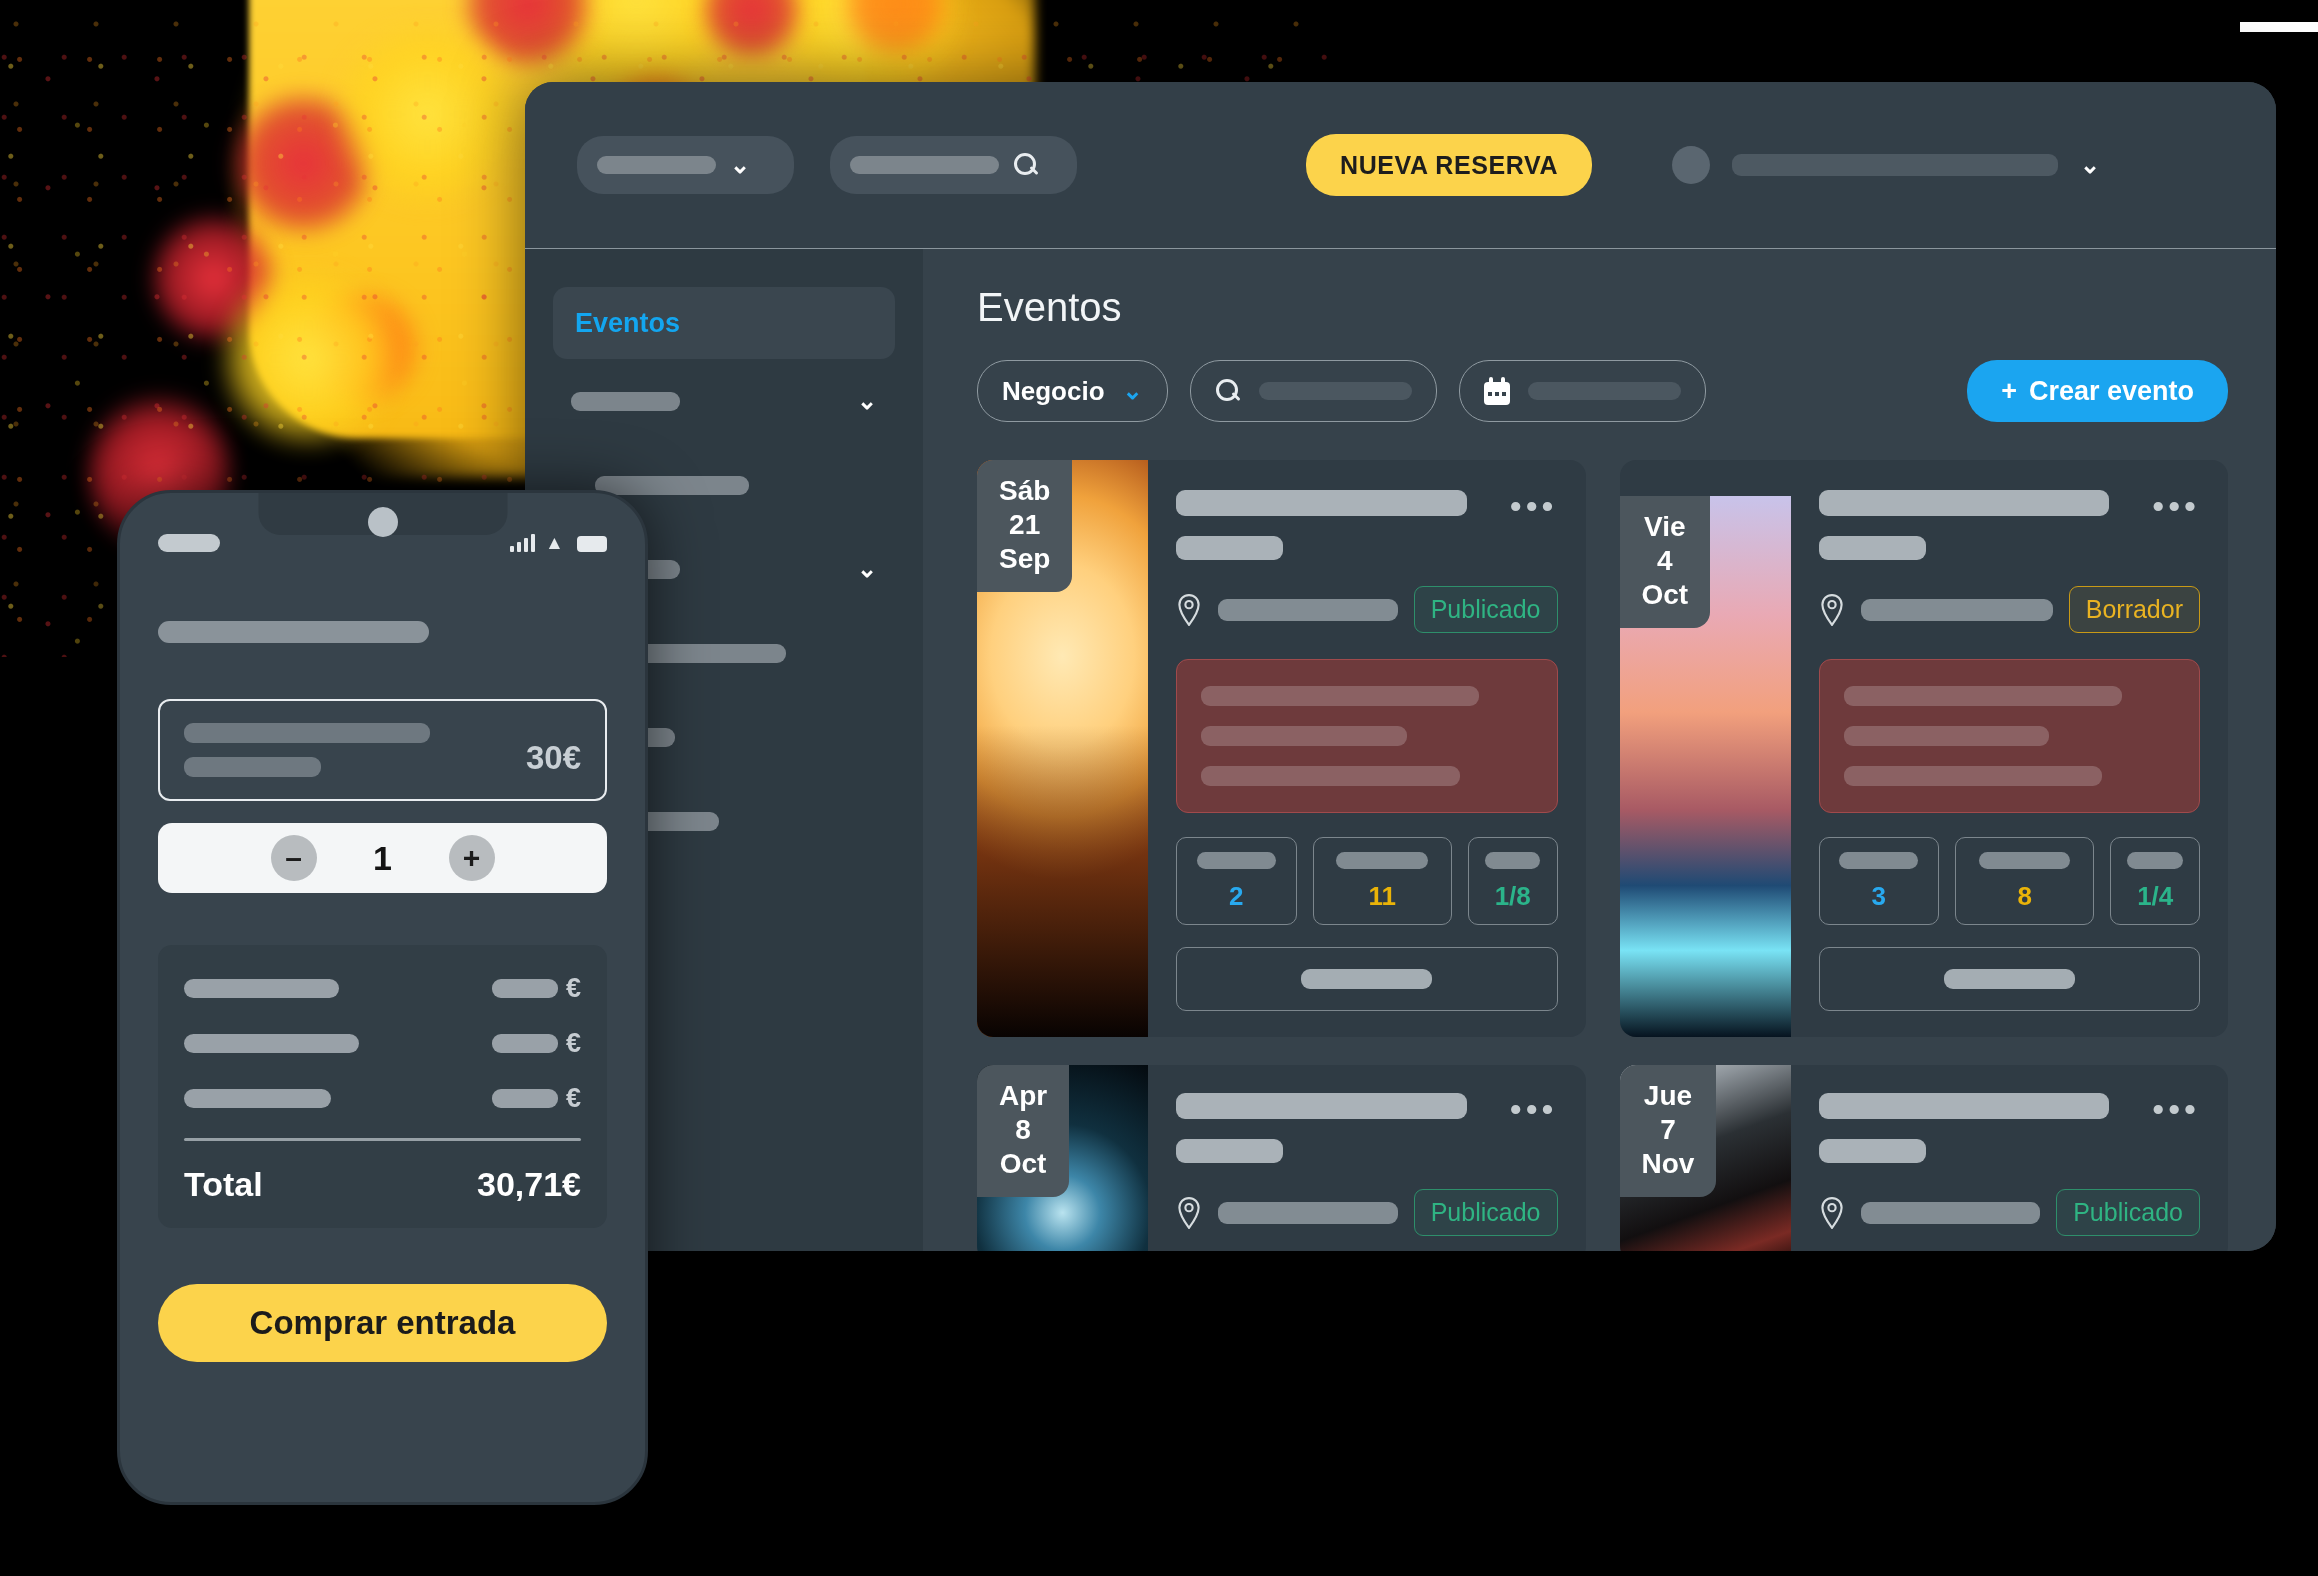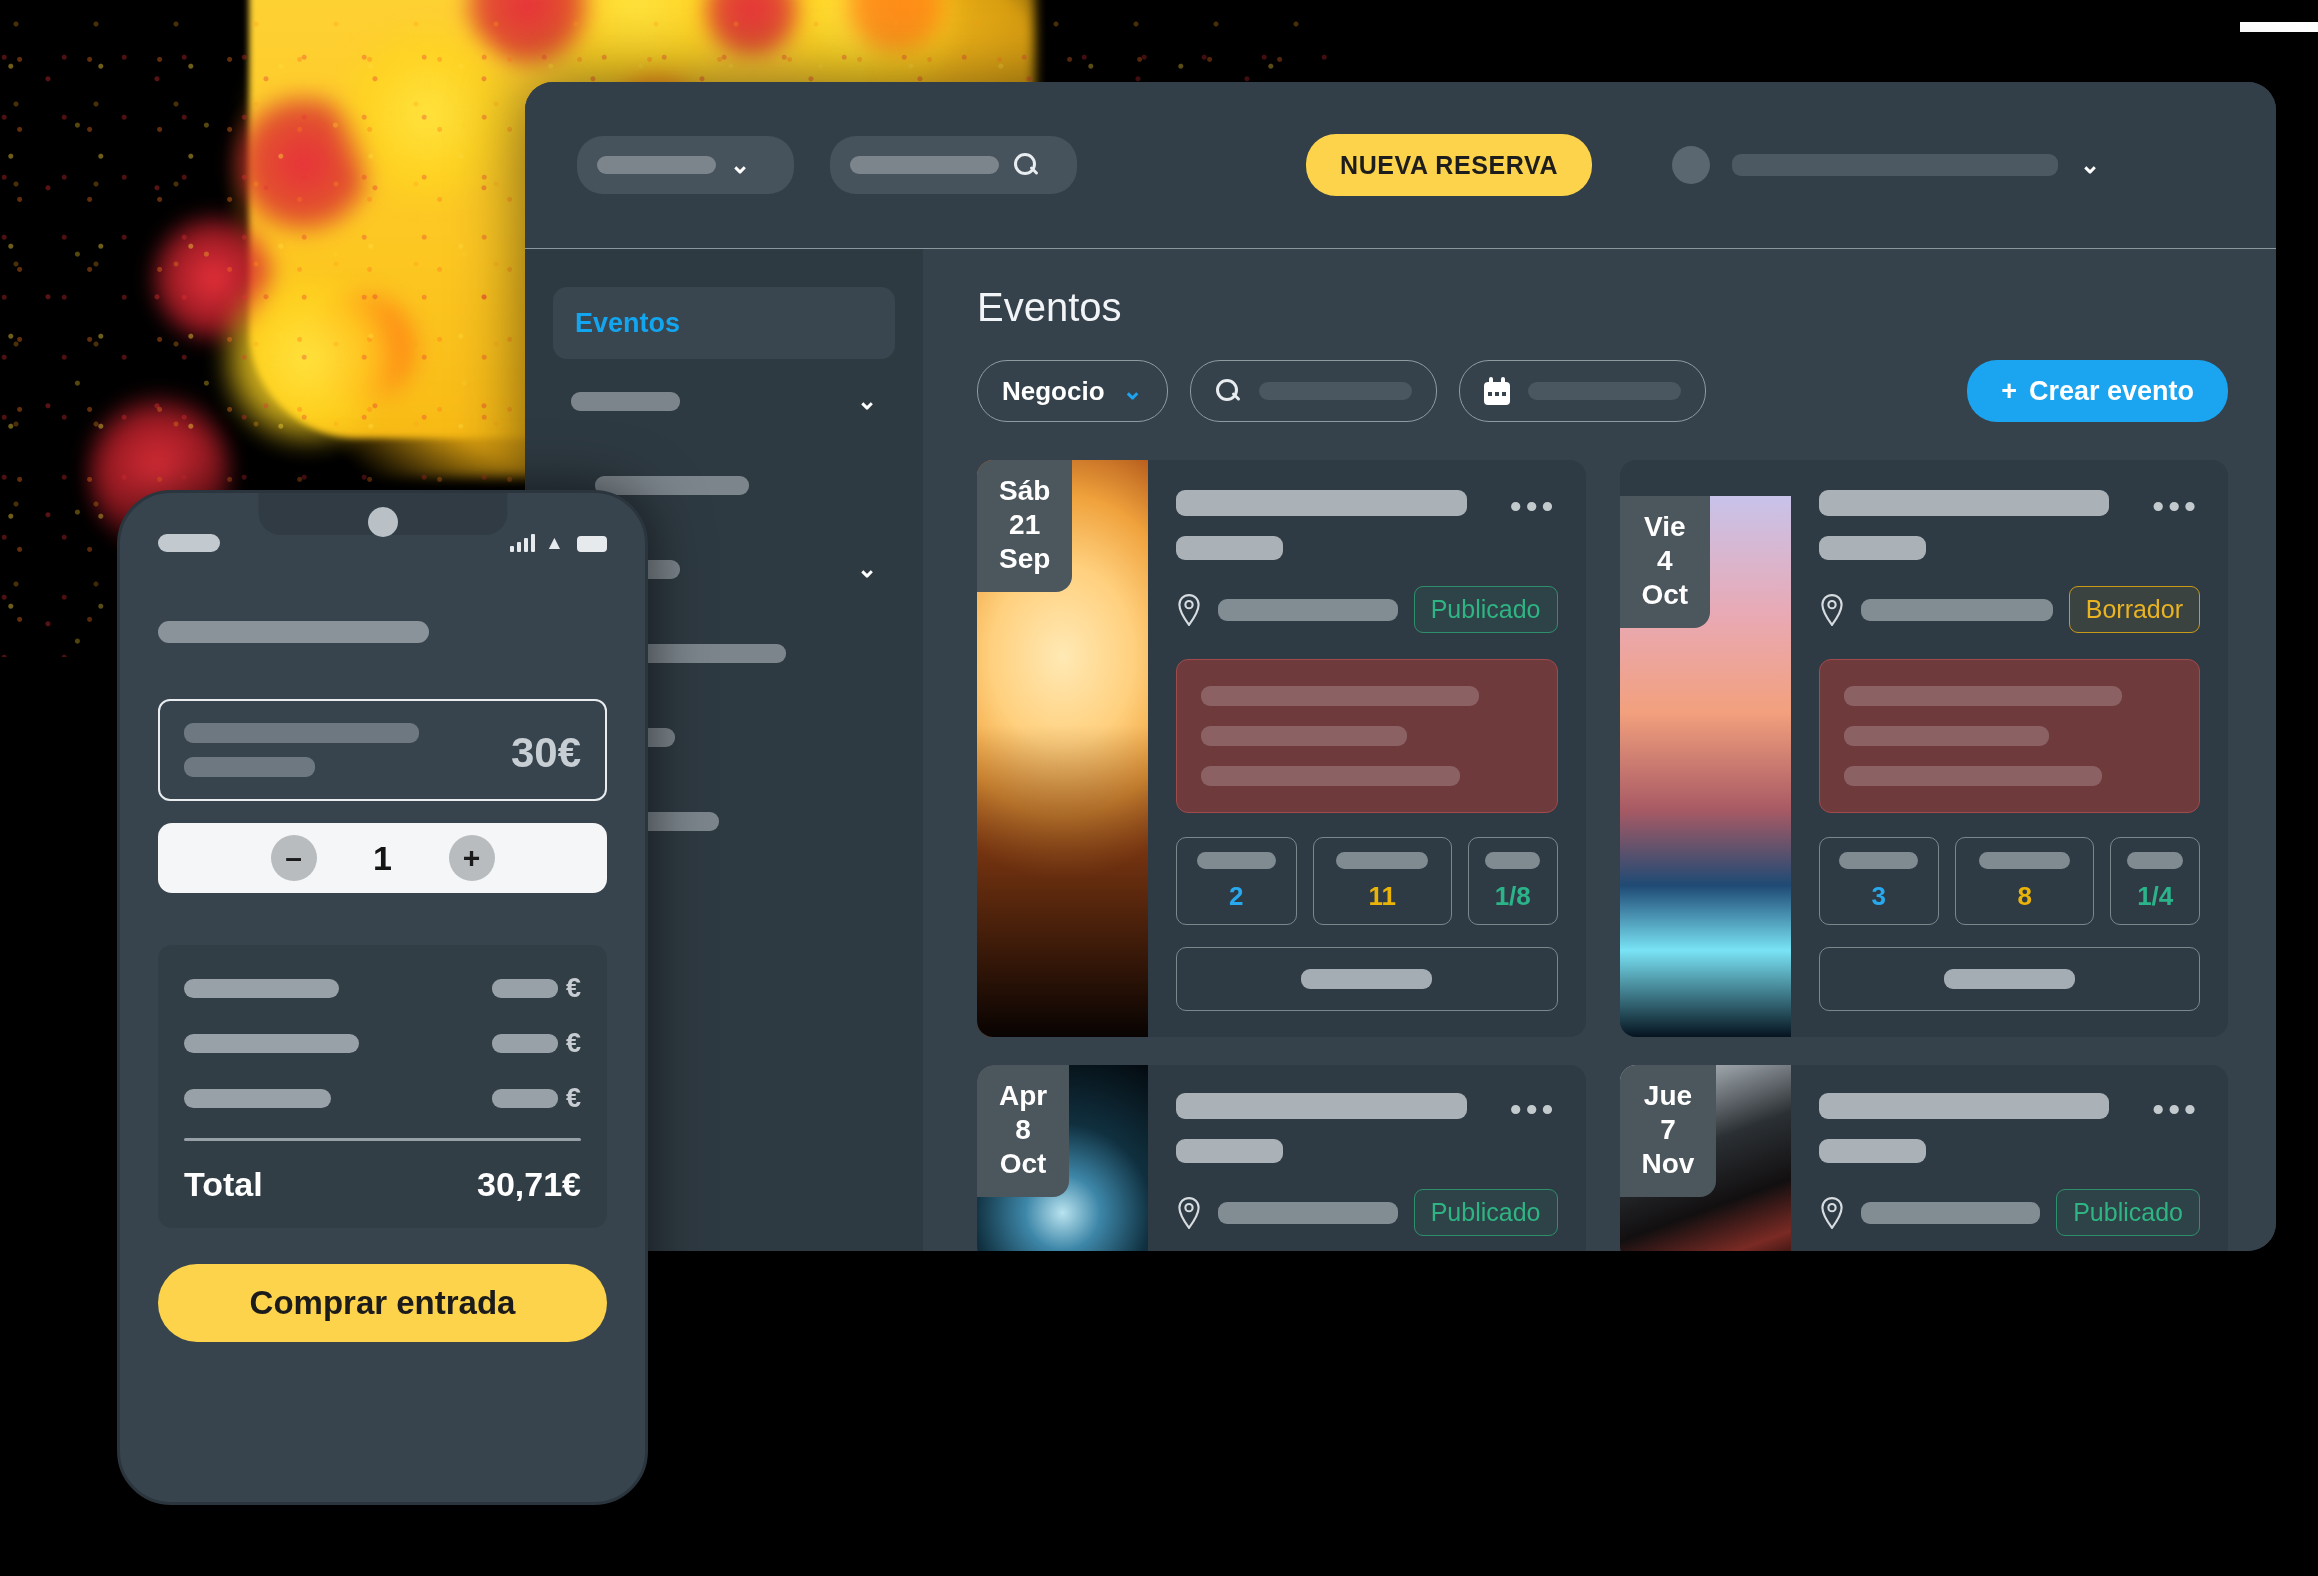--- a/index.html
+++ b/index.html
@@ -157,40 +157,40 @@
   .bars i { width:4px; background:#e6eaed; border-radius:1px; display:block; }
   .wifi { width:22px; height:16px; position:relative; }
   .wifi::before { content:"\25B2"; position:absolute; left:0; top:-4px; color:#e6eaed; font-size:19px; }
   .batt { width:30px; height:16px; border:2px solid #e6eaed; border-radius:4px; background:#e6eaed; }
   .ph-title { height:22px; border-radius:11px; background:#8a939a; margin:58px 0 0 0; width:271px; }
 
   .ticket-box { margin-top:56px; border:2px solid #e8ecef; border-radius:12px; padding:22px 24px;
                 display:flex; align-items:flex-end; }
   .ticket-lines { flex:1; display:flex; flex-direction:column; gap:14px; }
   .ticket-lines .ph-bar { background:#6e7880; height:20px; }
-  .price { color:#c8cfd4; font-size:42px; font-weight:700; }
+  .price { color:#c8cfd4; font-size:33px; font-weight:700; }
 
   .stepper { margin-top:22px; background:#f4f6f7; border-radius:14px; height:70px;
              display:flex; align-items:center; justify-content:center; gap:54px; }
   .step-btn { width:46px; height:46px; border-radius:50%; background:#b8bcbf; color:#1b1b1b;
               display:flex; align-items:center; justify-content:center; font-size:30px; font-weight:700;
               border:none; cursor:pointer; line-height:1; }
   .qty { color:#141414; font-size:34px; font-weight:700; min-width:24px; text-align:center; }
 
   .summary { margin-top:52px; background:#323e46; border-radius:14px; padding:28px 26px 24px; }
   .sum-row { display:flex; align-items:center; margin-bottom:24px; }
   .sum-row .lbl { height:19px; border-radius:10px; background:#99a1a8; }
   .sum-row .val { margin-left:auto; display:flex; align-items:center; gap:8px; }
   .sum-row .val .ph-bar { width:66px; height:19px; background:#99a1a8; }
   .eur { color:#c6ccd1; font-size:27px; font-weight:600; }
   .divider { height:3px; background:#97a0a6; border-radius:2px; margin:6px 0 24px; }
   .total-row { display:flex; align-items:baseline; }
   .total-row .t-lbl { color:#fff; font-size:34px; font-weight:700; }
   .total-row .t-val { margin-left:auto; color:#fff; font-size:34px; font-weight:700; }
-  .btn-buy { margin-top:36px; width:100%; height:78px; border-radius:39px; background:#fcd34b;
+  .btn-buy { margin-top:56px; width:100%; height:78px; border-radius:39px; background:#fcd34b;
              color:#1b1b1b; font-size:33px; font-weight:700; border:none; cursor:pointer; }
 
   .white-sliver { position:absolute; right:0; top:22px; width:78px; height:10px; background:#fff; }
 </style>
 </head>
 <body>
 
 <div id="stage">
 
   <div class="glow-wrap">

